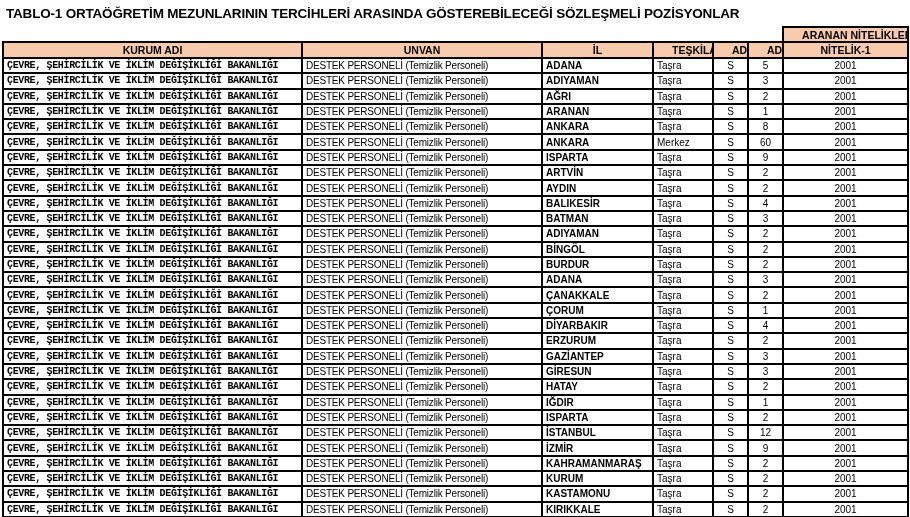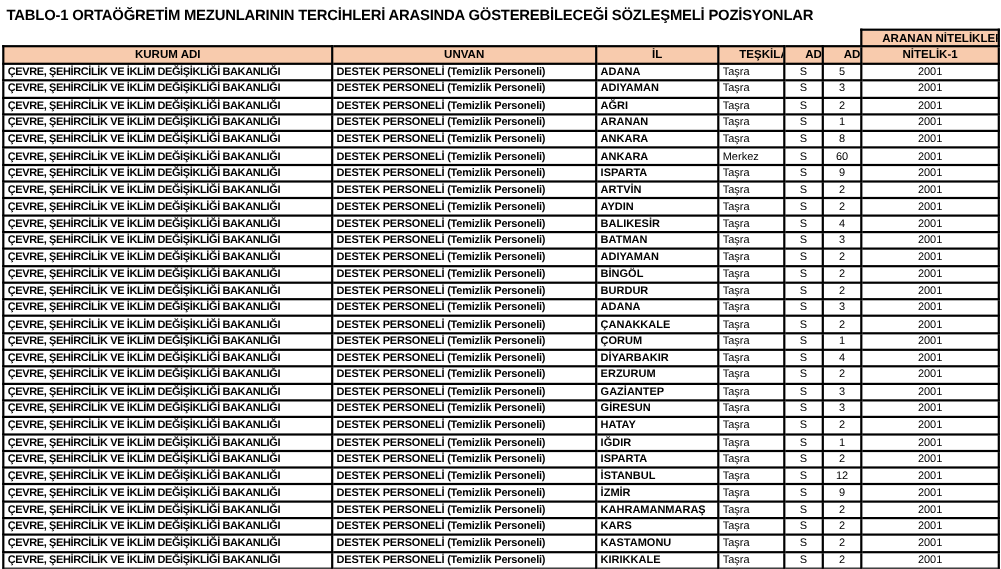--- a/index.html
+++ b/index.html
@@ -55,22 +55,22 @@
   tbody tr{height:15.3px;}
   tbody td{
     border:2px solid var(--border);
     font-size:10px;
     padding:0 3px;
     white-space:nowrap;
     overflow:hidden;
     vertical-align:middle;
     line-height:11px;
   }
-  td.c-kurum{font-weight:bold;letter-spacing:-0.35px;}
-  td.c-unvan{font-weight:bold;letter-spacing:-0.2px;}
+  td.c-kurum{font-weight:bold;letter-spacing:-0.35px;font-family:Liberation Mono, monospace;}
+  td.c-unvan{font-weight:normal;letter-spacing:-0.2px;}
   td.c-il{font-weight:bold;}
   td.c-teskilat{text-align:left;margin-left:47px;}
   td.c-sinif,td.c-adet,td.c-nitelik{text-align:center;}
 </style>
 </head>
 <body>
 
 <div class="page">
   <div class="doc-title">TABLO-1 ORTAÖĞRETİM MEZUNLARININ TERCİHLERİ ARASINDA GÖSTEREBİLECEĞİ SÖZLEŞMELİ POZİSYONLAR</div>
 
@@ -339,21 +339,21 @@
           <td class="c-unvan">DESTEK PERSONELİ (Temizlik Personeli)</td>
           <td class="c-il">KAHRAMANMARAŞ</td>
           <td class="c-teskilat">Taşra</td>
           <td class="c-sinif">S</td>
           <td class="c-adet">2</td>
           <td class="c-nitelik">2001</td>
         </tr>
         <tr>
           <td class="c-kurum">ÇEVRE, ŞEHİRCİLİK VE İKLİM DEĞİŞİKLİĞİ BAKANLIĞI</td>
           <td class="c-unvan">DESTEK PERSONELİ (Temizlik Personeli)</td>
-          <td class="c-il">KARS</td>
+          <td class="c-il">KURUM</td>
           <td class="c-teskilat">Taşra</td>
           <td class="c-sinif">S</td>
           <td class="c-adet">2</td>
           <td class="c-nitelik">2001</td>
         </tr>
         <tr>
           <td class="c-kurum">ÇEVRE, ŞEHİRCİLİK VE İKLİM DEĞİŞİKLİĞİ BAKANLIĞI</td>
           <td class="c-unvan">DESTEK PERSONELİ (Temizlik Personeli)</td>
           <td class="c-il">KASTAMONU</td>
           <td class="c-teskilat">Taşra</td>

